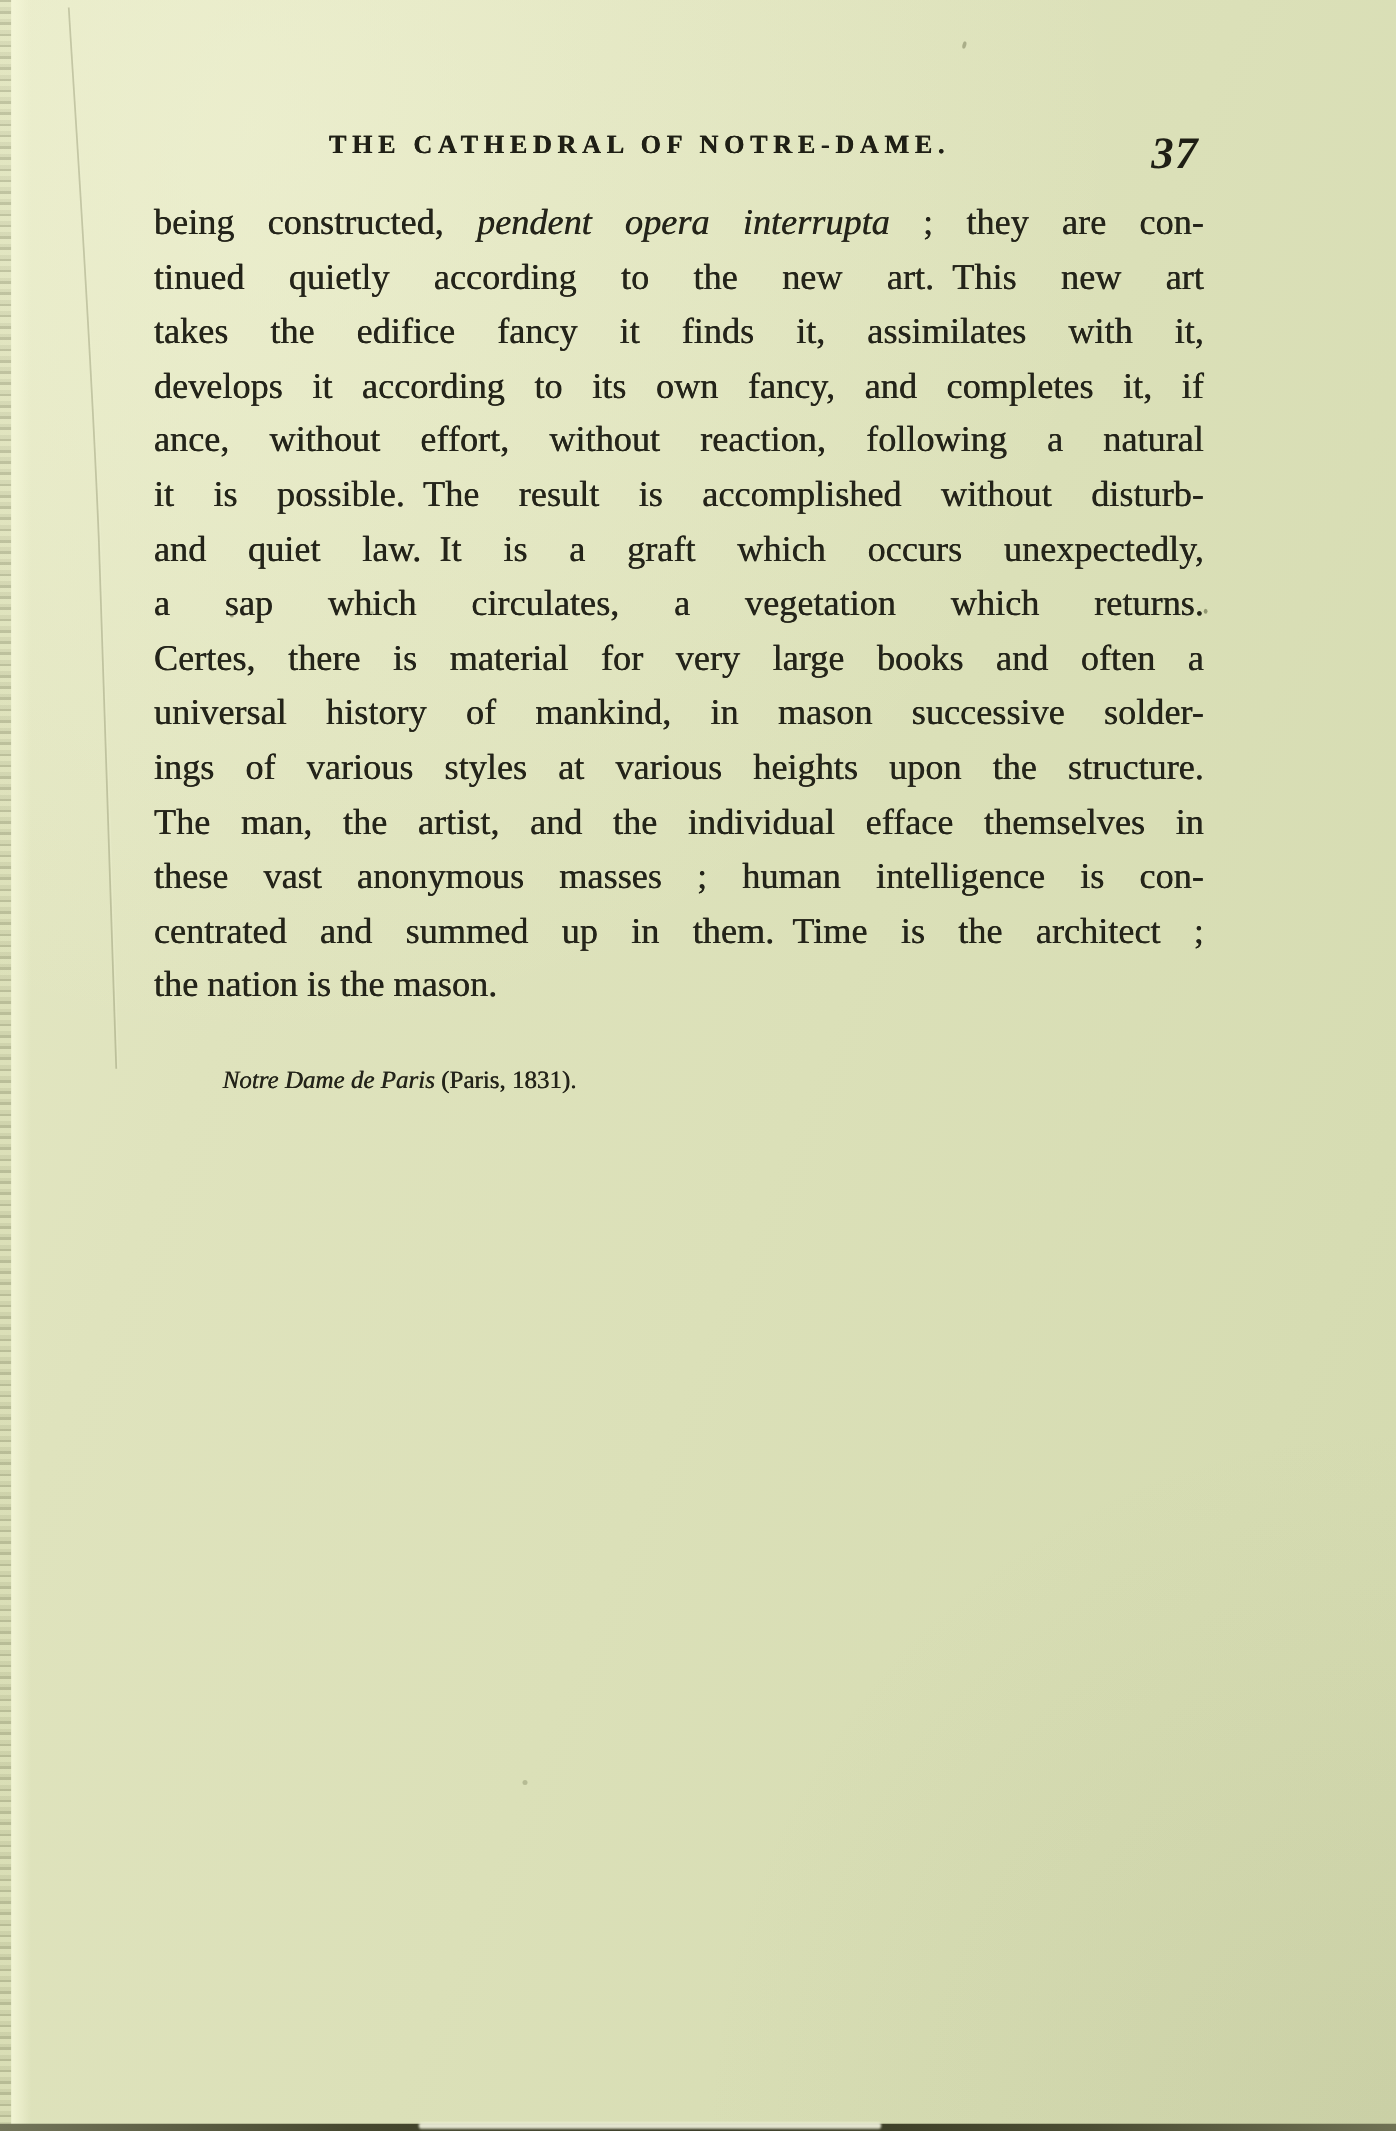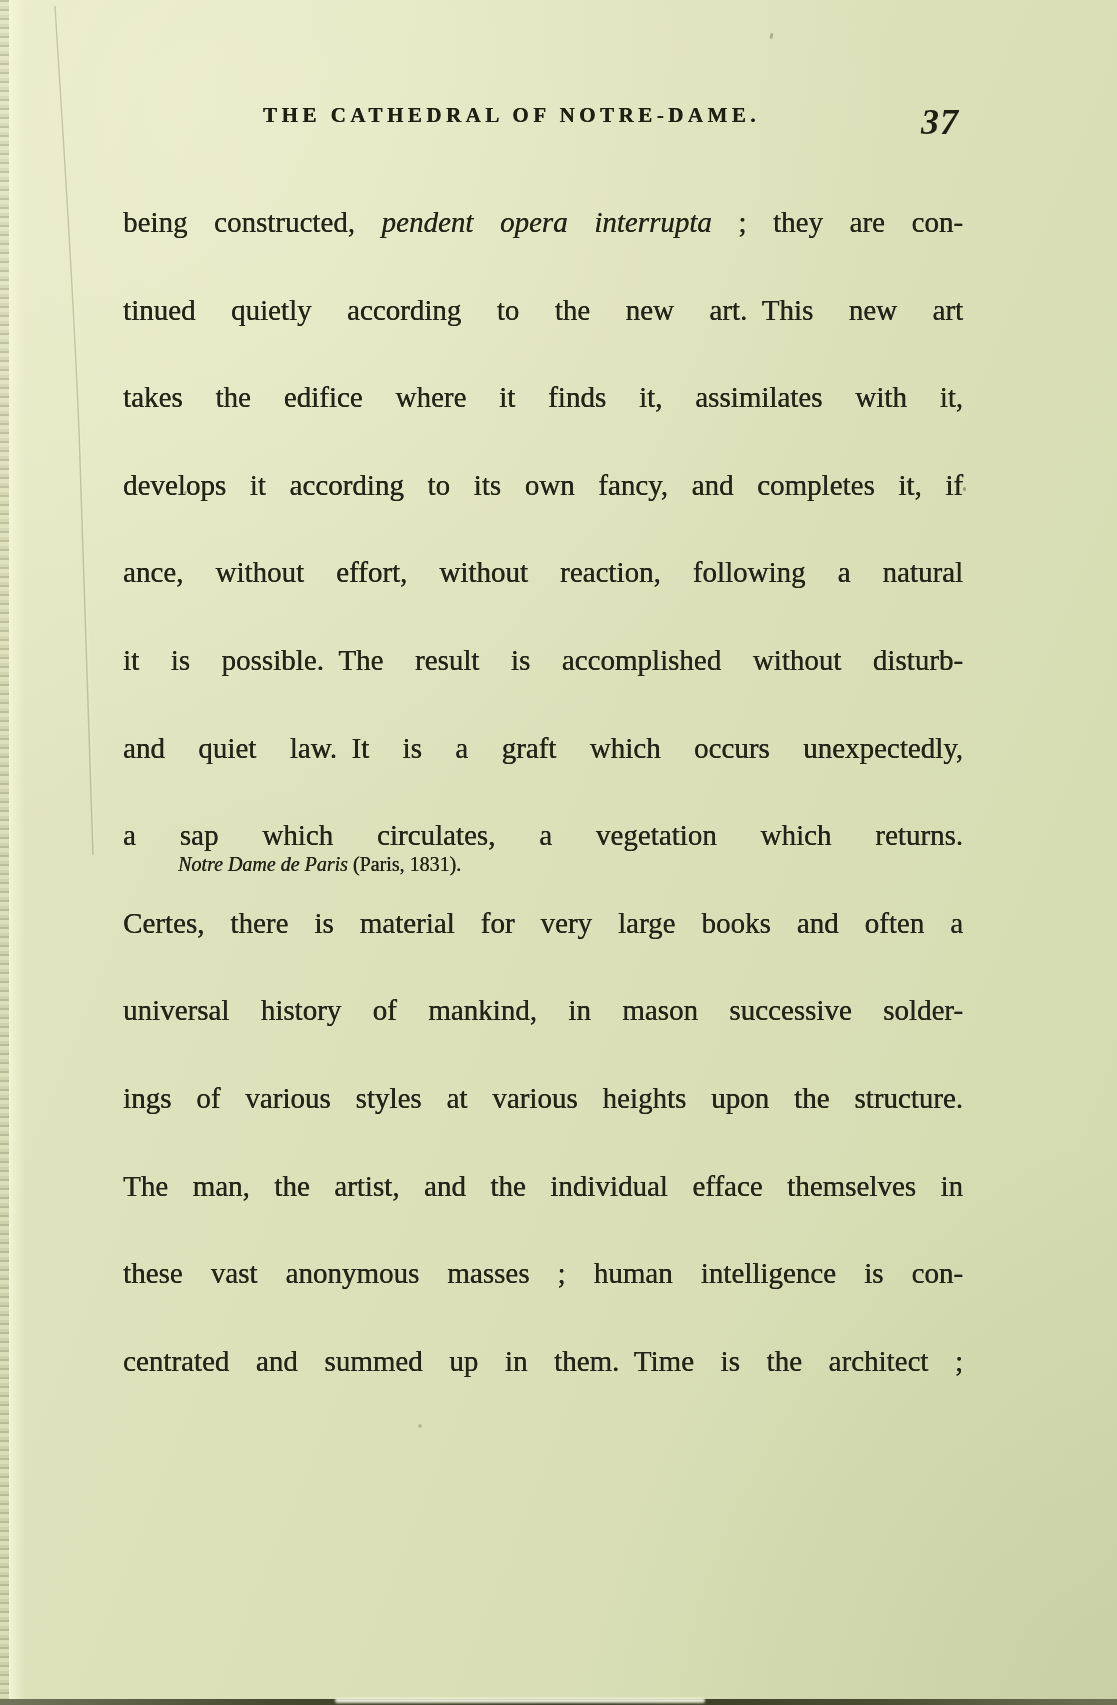--- a/index.html
+++ b/index.html
@@ -60,21 +60,20 @@
   }
 
   
   .body-text {
     position: absolute; top: 157px; left: 123px; width: 840px;
     font-size: 29px; line-height: 43.6px;
   }
   .line {
     text-align: justify; text-align-last: justify; text-justify: inter-word;
     text-shadow: 0.35px 0 0 currentColor;
-    margin-top: 44px;
   }
   .line.last { text-align: left; text-align-last: left; }
   .it { font-style: italic; }
 
   
   .citation {
     position: absolute; top: 853px; left: 178px;
     font-size: 20px; text-shadow: 0.35px 0 0 currentColor;
     white-space: nowrap;
   }
@@ -99,29 +98,30 @@
   <div class="bottom-highlight"></div>
 
   <div class="header">
     <span class="header-title">THE CATHEDRAL OF NOTRE-DAME.</span>
     <span class="page-number">37</span>
   </div>
 
   <div class="body-text">
     <div class="line"><span>being constructed, </span><span class="it">pendent opera interrupta</span><span> ; they are con-</span></div>
     <div class="line"><span>tinued quietly according to the new art. This new art</span></div>
-    <div class="line"><span>takes the edifice where it finds it, assimilates with it,</span></div>
+    <div class="line"><span>takes the edifice fancy it finds it, assimilates with it,</span></div>
     <div class="line"><span>develops it according to its own fancy, and completes it, if</span></div>
     <div class="line"><span>ance, without effort, without reaction, following a natural</span></div>
     <div class="line"><span>it is possible. The result is accomplished without disturb-</span></div>
     <div class="line"><span>and quiet law. It is a graft which occurs unexpectedly,</span></div>
     <div class="line"><span>a sap which circulates, a vegetation which returns.</span></div>
     <div class="line"><span>Certes, there is material for very large books and often a</span></div>
     <div class="line"><span>universal history of mankind, in mason successive solder-</span></div>
     <div class="line"><span>ings of various styles at various heights upon the structure.</span></div>
     <div class="line"><span>The man, the artist, and the individual efface themselves in</span></div>
     <div class="line"><span>these vast anonymous masses ; human intelligence is con-</span></div>
     <div class="line"><span>centrated and summed up in them. Time is the architect ;</span></div>
+    <div class="line last"><span>the nation is the mason.</span></div>
   </div>
 
   <div class="citation"><span class="it">Notre Dame de Paris</span><span> (Paris, 1831).</span></div>
 
 </div>
 
 </body></html>

